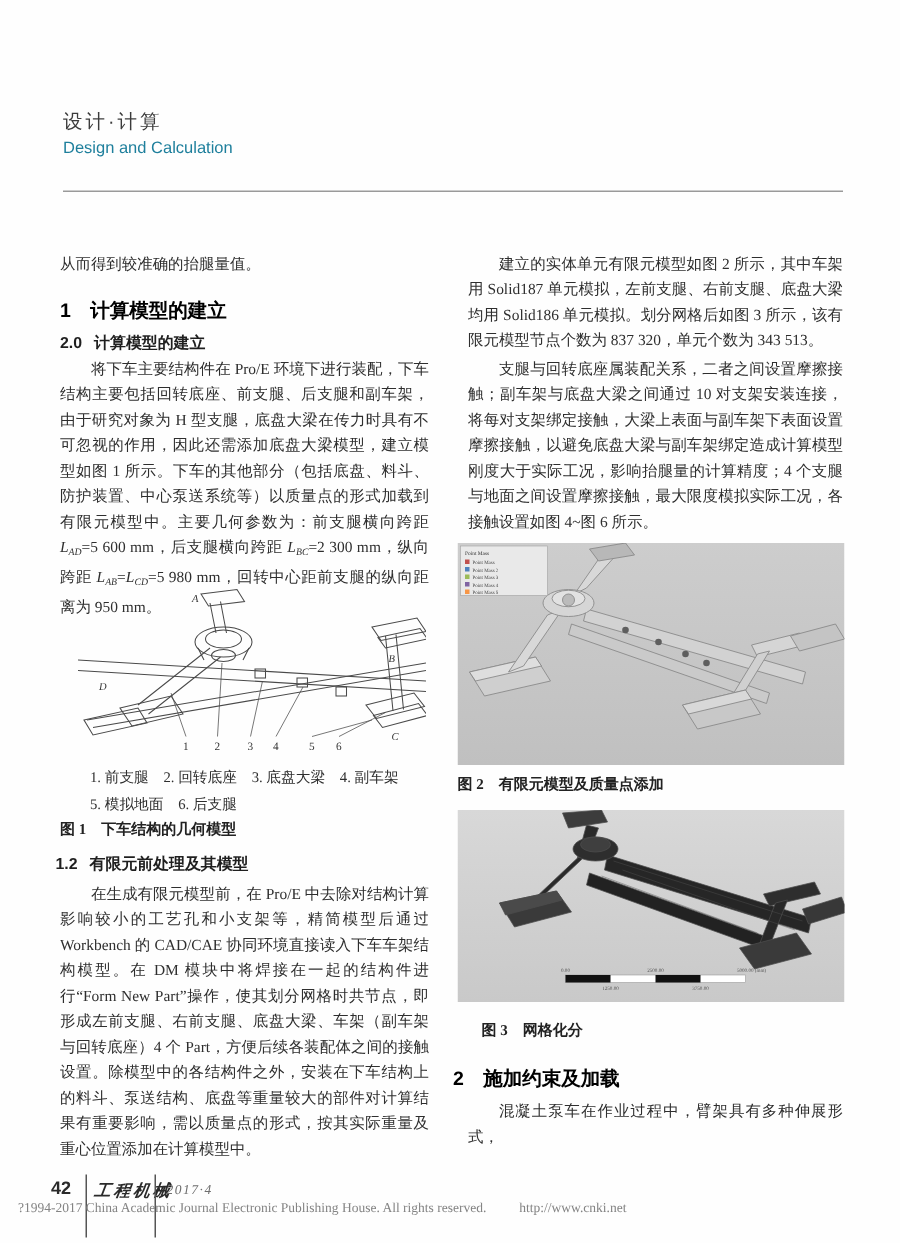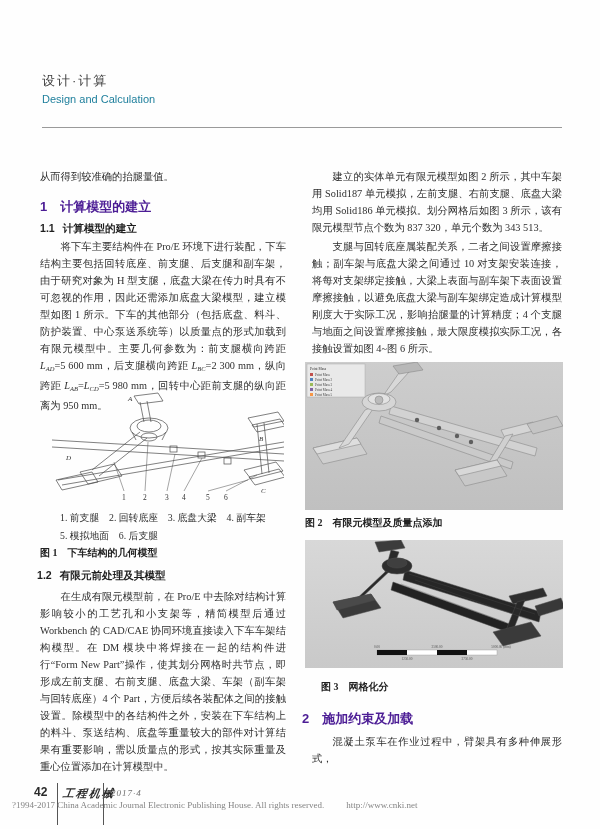--- a/index.html
+++ b/index.html
@@ -6,21 +6,21 @@
   .page{position:relative;width:600px;height:829px;background:#fefefe;overflow:hidden;
         font-family:"Liberation Serif",serif;color:#2e2e2e;}
   .abs{position:absolute;}
   
   .sec-cn{font-family:"Liberation Sans",sans-serif;font-size:13px;letter-spacing:2px;color:#3c3c3c;}
   .sec-en{font-family:"Liberation Sans",sans-serif;font-size:11px;color:#1e7f9c;margin-top:3px;}
   .rule{height:1px;background:#9a9a9a;}
   
   .para{font-size:10.3px;line-height:17px;text-align:justify;text-indent:2em;margin:0;}
   .para.noindent{text-indent:0;}
-  .h-sec{font-family:"Liberation Sans",sans-serif;font-size:13px;font-weight:bold;color:#4c1d95;}
+  .h-sec{font-family:"Liberation Sans",sans-serif;font-size:13px;font-weight:bold;color:#000000;}
   .h-sec .num{margin-right:13px;}
   .h-sub{font-family:"Liberation Sans",sans-serif;font-size:10.6px;font-weight:bold;color:#1f1f1f;}
   .h-sub .num{margin-right:8px;}
   .fv{font-style:italic;}
   .fs{font-size:6.5px;font-style:italic;vertical-align:-2px;letter-spacing:0;}
   .figlegend{font-size:9.8px;color:#2e2e2e;}
   .figcap{font-size:10px;font-weight:600;text-align:left;color:#222;}
   
   .wm{font-family:"Liberation Sans",sans-serif;font-size:26px;letter-spacing:2px;color:#ea9554;}
   .pageno{font-family:"Liberation Sans",sans-serif;font-size:12px;font-weight:bold;color:#2a2a2a;}
@@ -43,21 +43,21 @@
   </div>
   <div class="abs rule" style="left:42px;top:127px;width:520px;"></div>
 
   <p class="abs para noindent" style="left:40px;top:168px;width:246px;">从而得到较准确的抬腿量值。</p>
 
   <div class="abs h-sec" style="left:40px;top:198px;">
     <span class="num">1</span><span>计算模型的建立</span>
   </div>
 
   <div class="abs h-sub" style="left:40px;top:222px;">
-    <span class="num">1.1</span><span>计算模型的建立</span>
+    <span class="num">2.0</span><span>计算模型的建立</span>
   </div>
 
   <p class="abs para" style="left:40px;top:238px;width:246px;"><span>将下车主要结构件在 Pro/E 环境下进行装配，下车结构主要包括回转底座、前支腿、后支腿和副车架，由于研究对象为 H 型支腿，底盘大梁在传力时具有不可忽视的作用，因此还需添加底盘大梁模型，建立模型如图 1 所示。下车的其他部分（包括底盘、料斗、防护装置、中心泵送系统等）以质量点的形式加载到有限元模型中。主要几何参数为：前支腿横向跨距 </span><span class="fv">L</span><sub class="fs">AD</sub><span>=5 600 mm，后支腿横向跨距 </span><span class="fv">L</span><sub class="fs">BC</sub><span>=2 300 mm，纵向跨距 </span><span class="fv">L</span><sub class="fs">AB</sub><span>=</span><span class="fv">L</span><sub class="fs">CD</sub><span>=5 980 mm，回转中心距前支腿的纵向距离为 950 mm。</span></p>
 
   <svg class="abs" style="left:52px;top:392px;" width="232" height="118" viewBox="0 0 232 118">
     <g stroke="#4a4a4a" stroke-width="0.7" fill="none">
 
       <path d="M0,48 L232,62 M0,55 L232,69"></path>
       <path d="M6,88 L232,50 M10,93 L232,55"></path>
 

